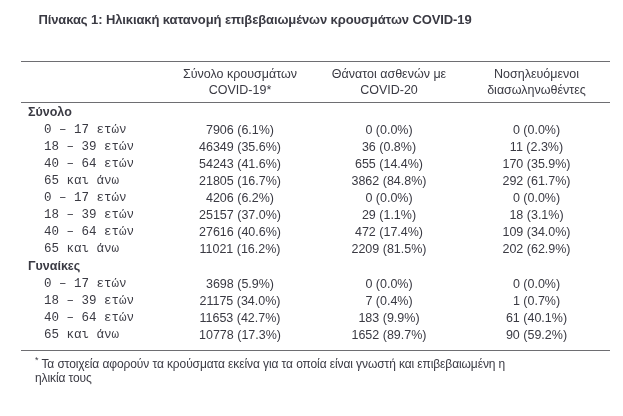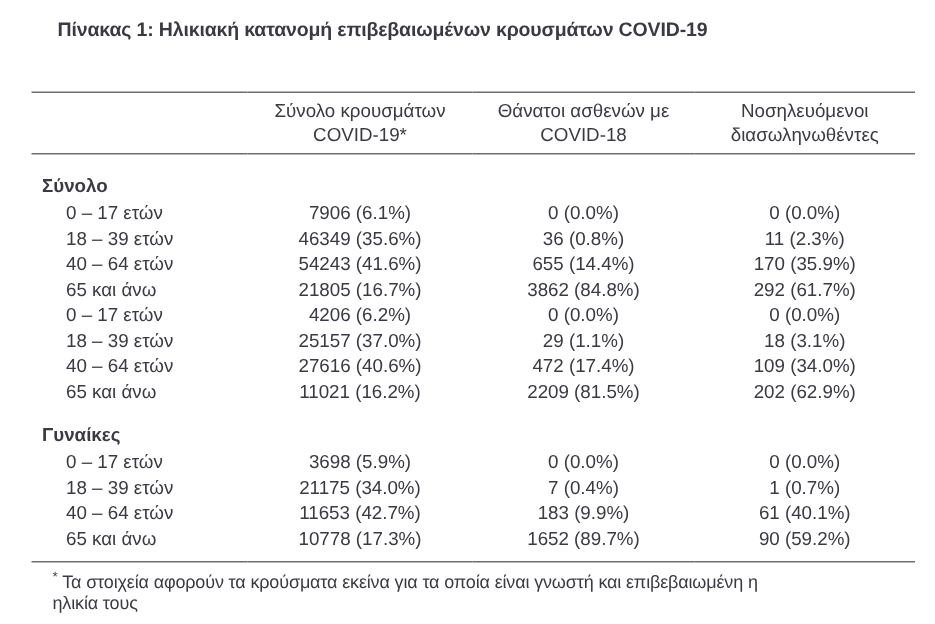--- a/index.html
+++ b/index.html
@@ -43,24 +43,24 @@
   }
 
   tbody td {
     font-size: 12.5px;
     padding: 0;
     height: 17px;
     vertical-align: middle;
   }
   tr.section-row td {
     font-weight: bold;
-    padding: 12px 0 1px 7px;
+    padding: 0 0 1px 7px;
     font-size: 12.5px;
   }
-  td.row-label { padding-left: 23px; }
+  td.row-label { padding-left: 23px; font-family: Liberation Mono, monospace; }
   td.num { text-align: center; }
   tbody.last tr.data-row:last-child td { padding-bottom: 7px; }
 
   .footnote {
     margin: 4px 0 0 35px;
     font-size: 12px;
     letter-spacing: -0.1px;
   }
   .footnote sup { font-size: 9px; }
 </style>
@@ -80,21 +80,21 @@
     </colgroup>
     <thead>
       <tr>
         <th></th>
         <th>
           <div>Σύνολο κρουσμάτων</div>
           <div>COVID-19*</div>
         </th>
         <th>
           <div>Θάνατοι ασθενών με</div>
-          <div>COVID-18</div>
+          <div>COVID-20</div>
         </th>
         <th>
           <div>Νοσηλευόμενοι</div>
           <div>διασωληνωθέντες</div>
         </th>
       </tr>
     </thead>
 
     <tbody>
       <tr class="section-row">

